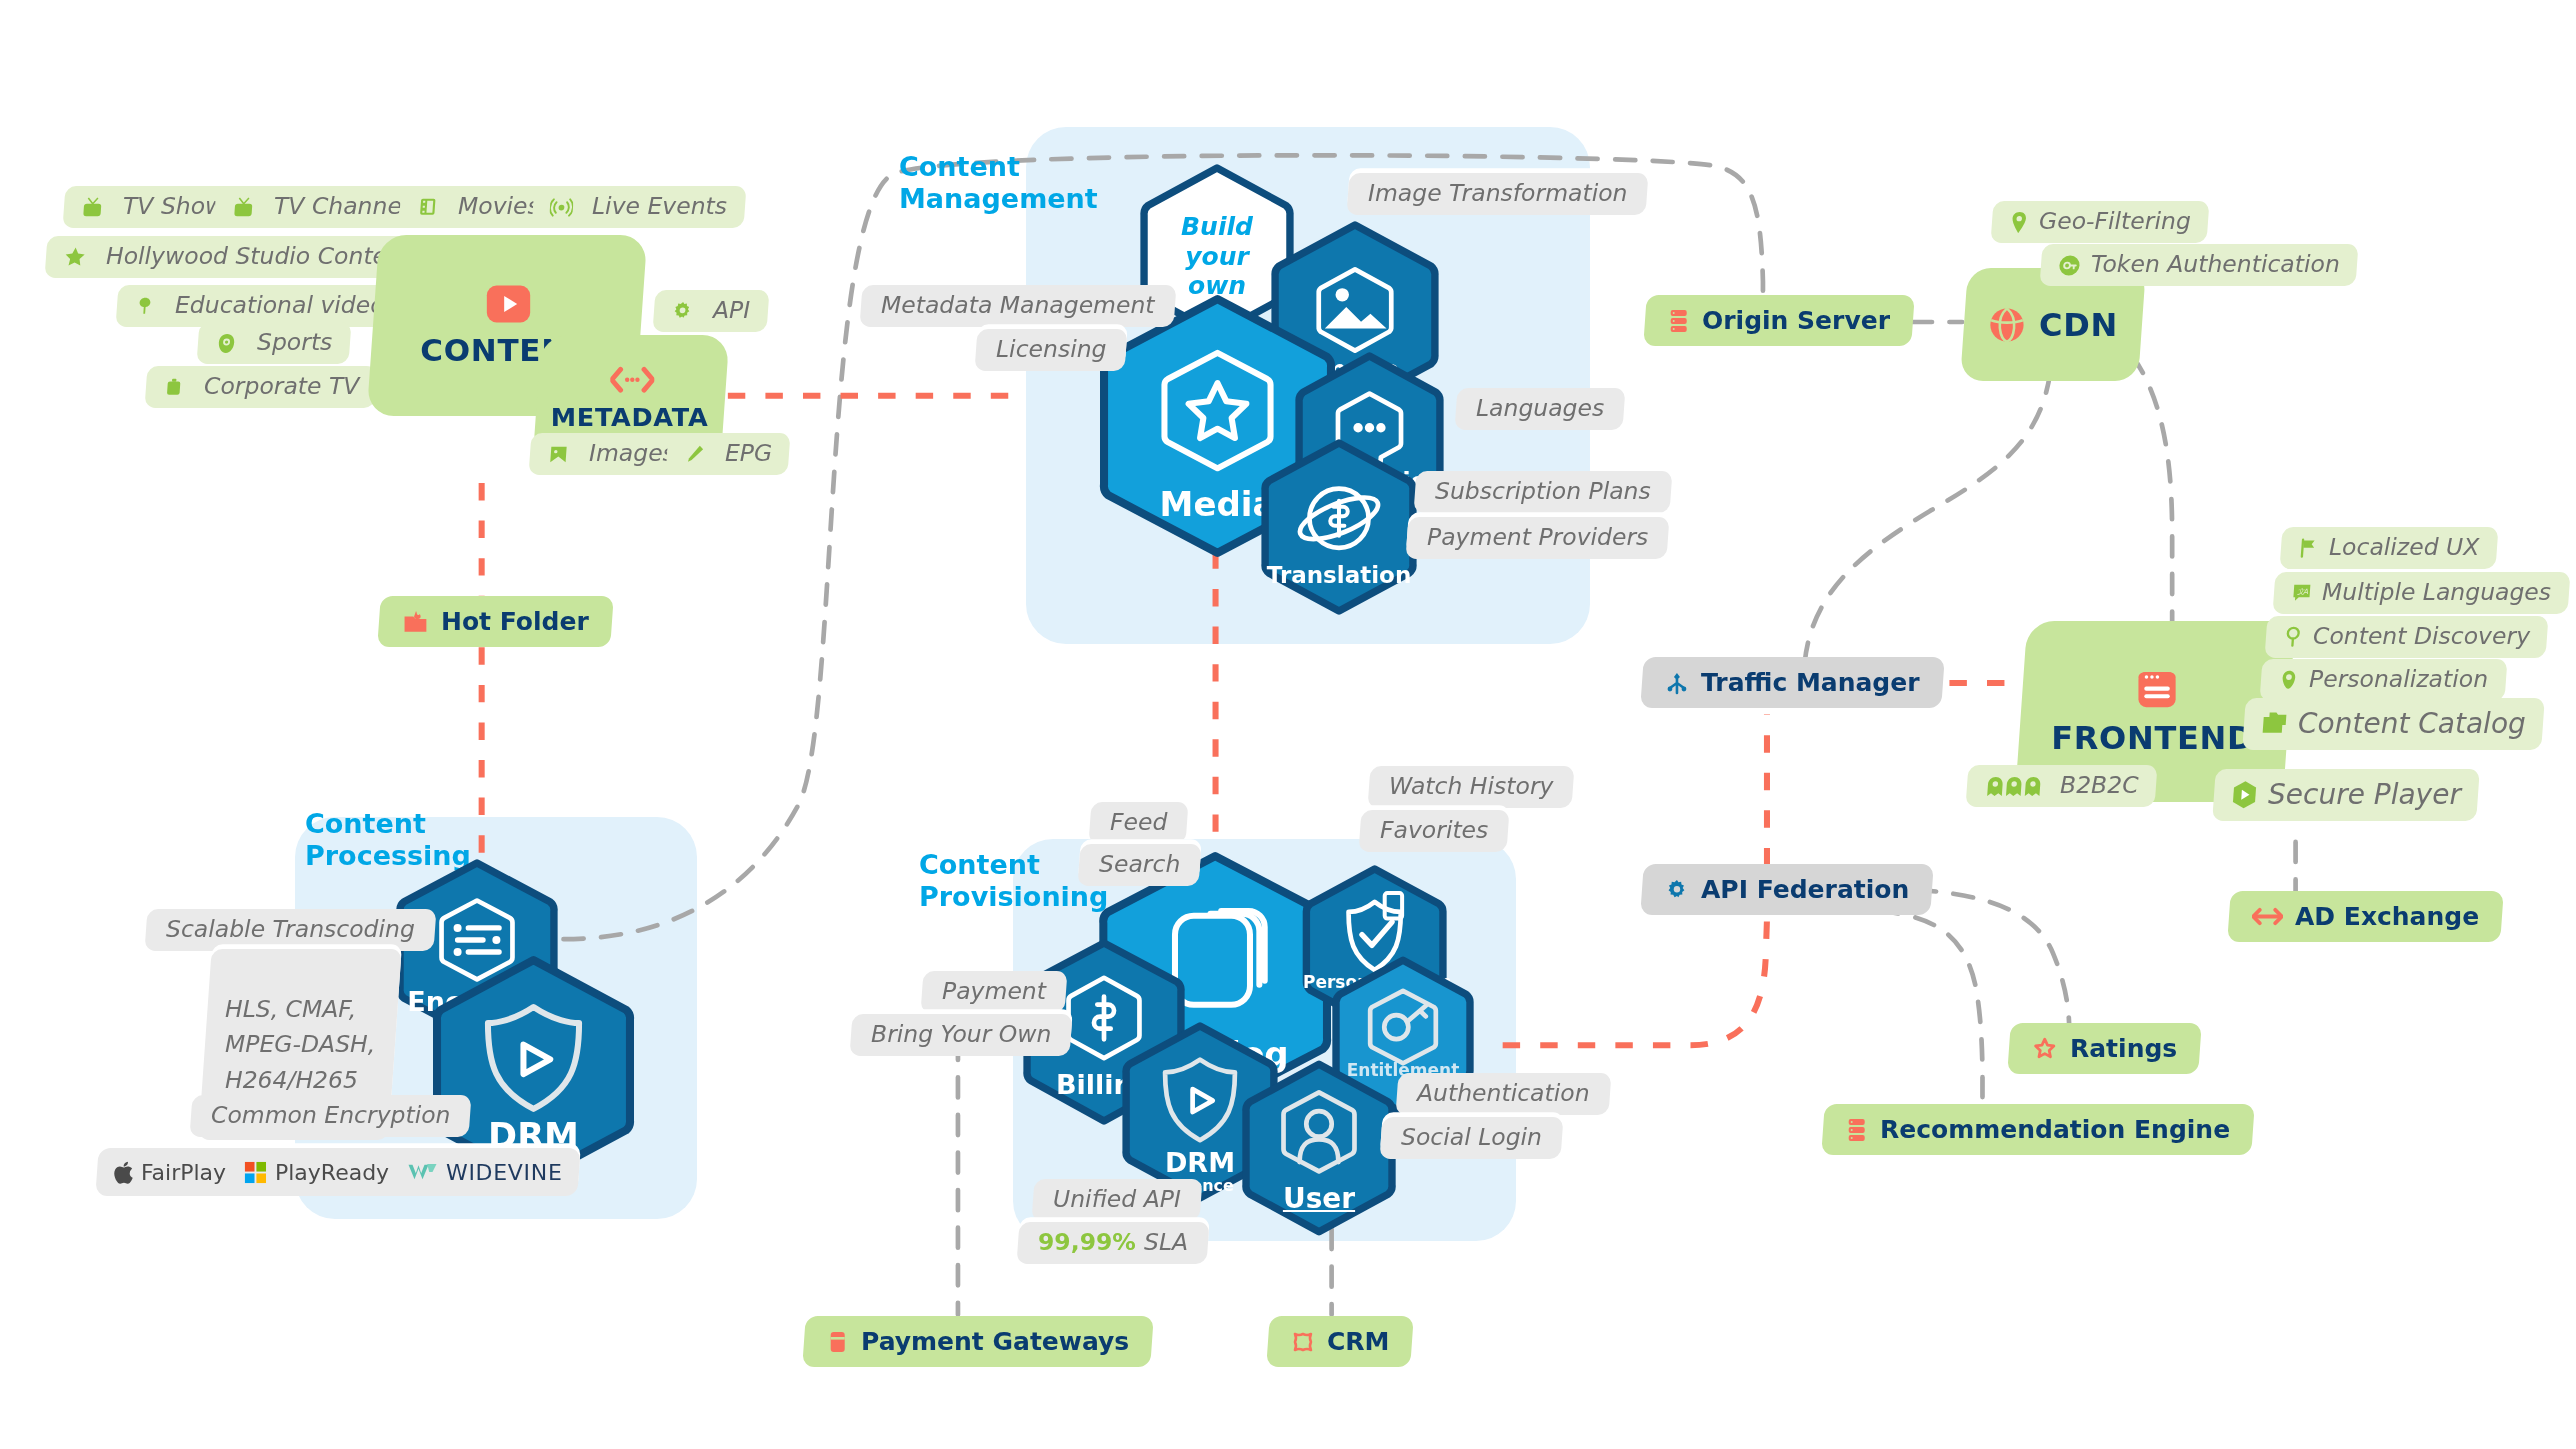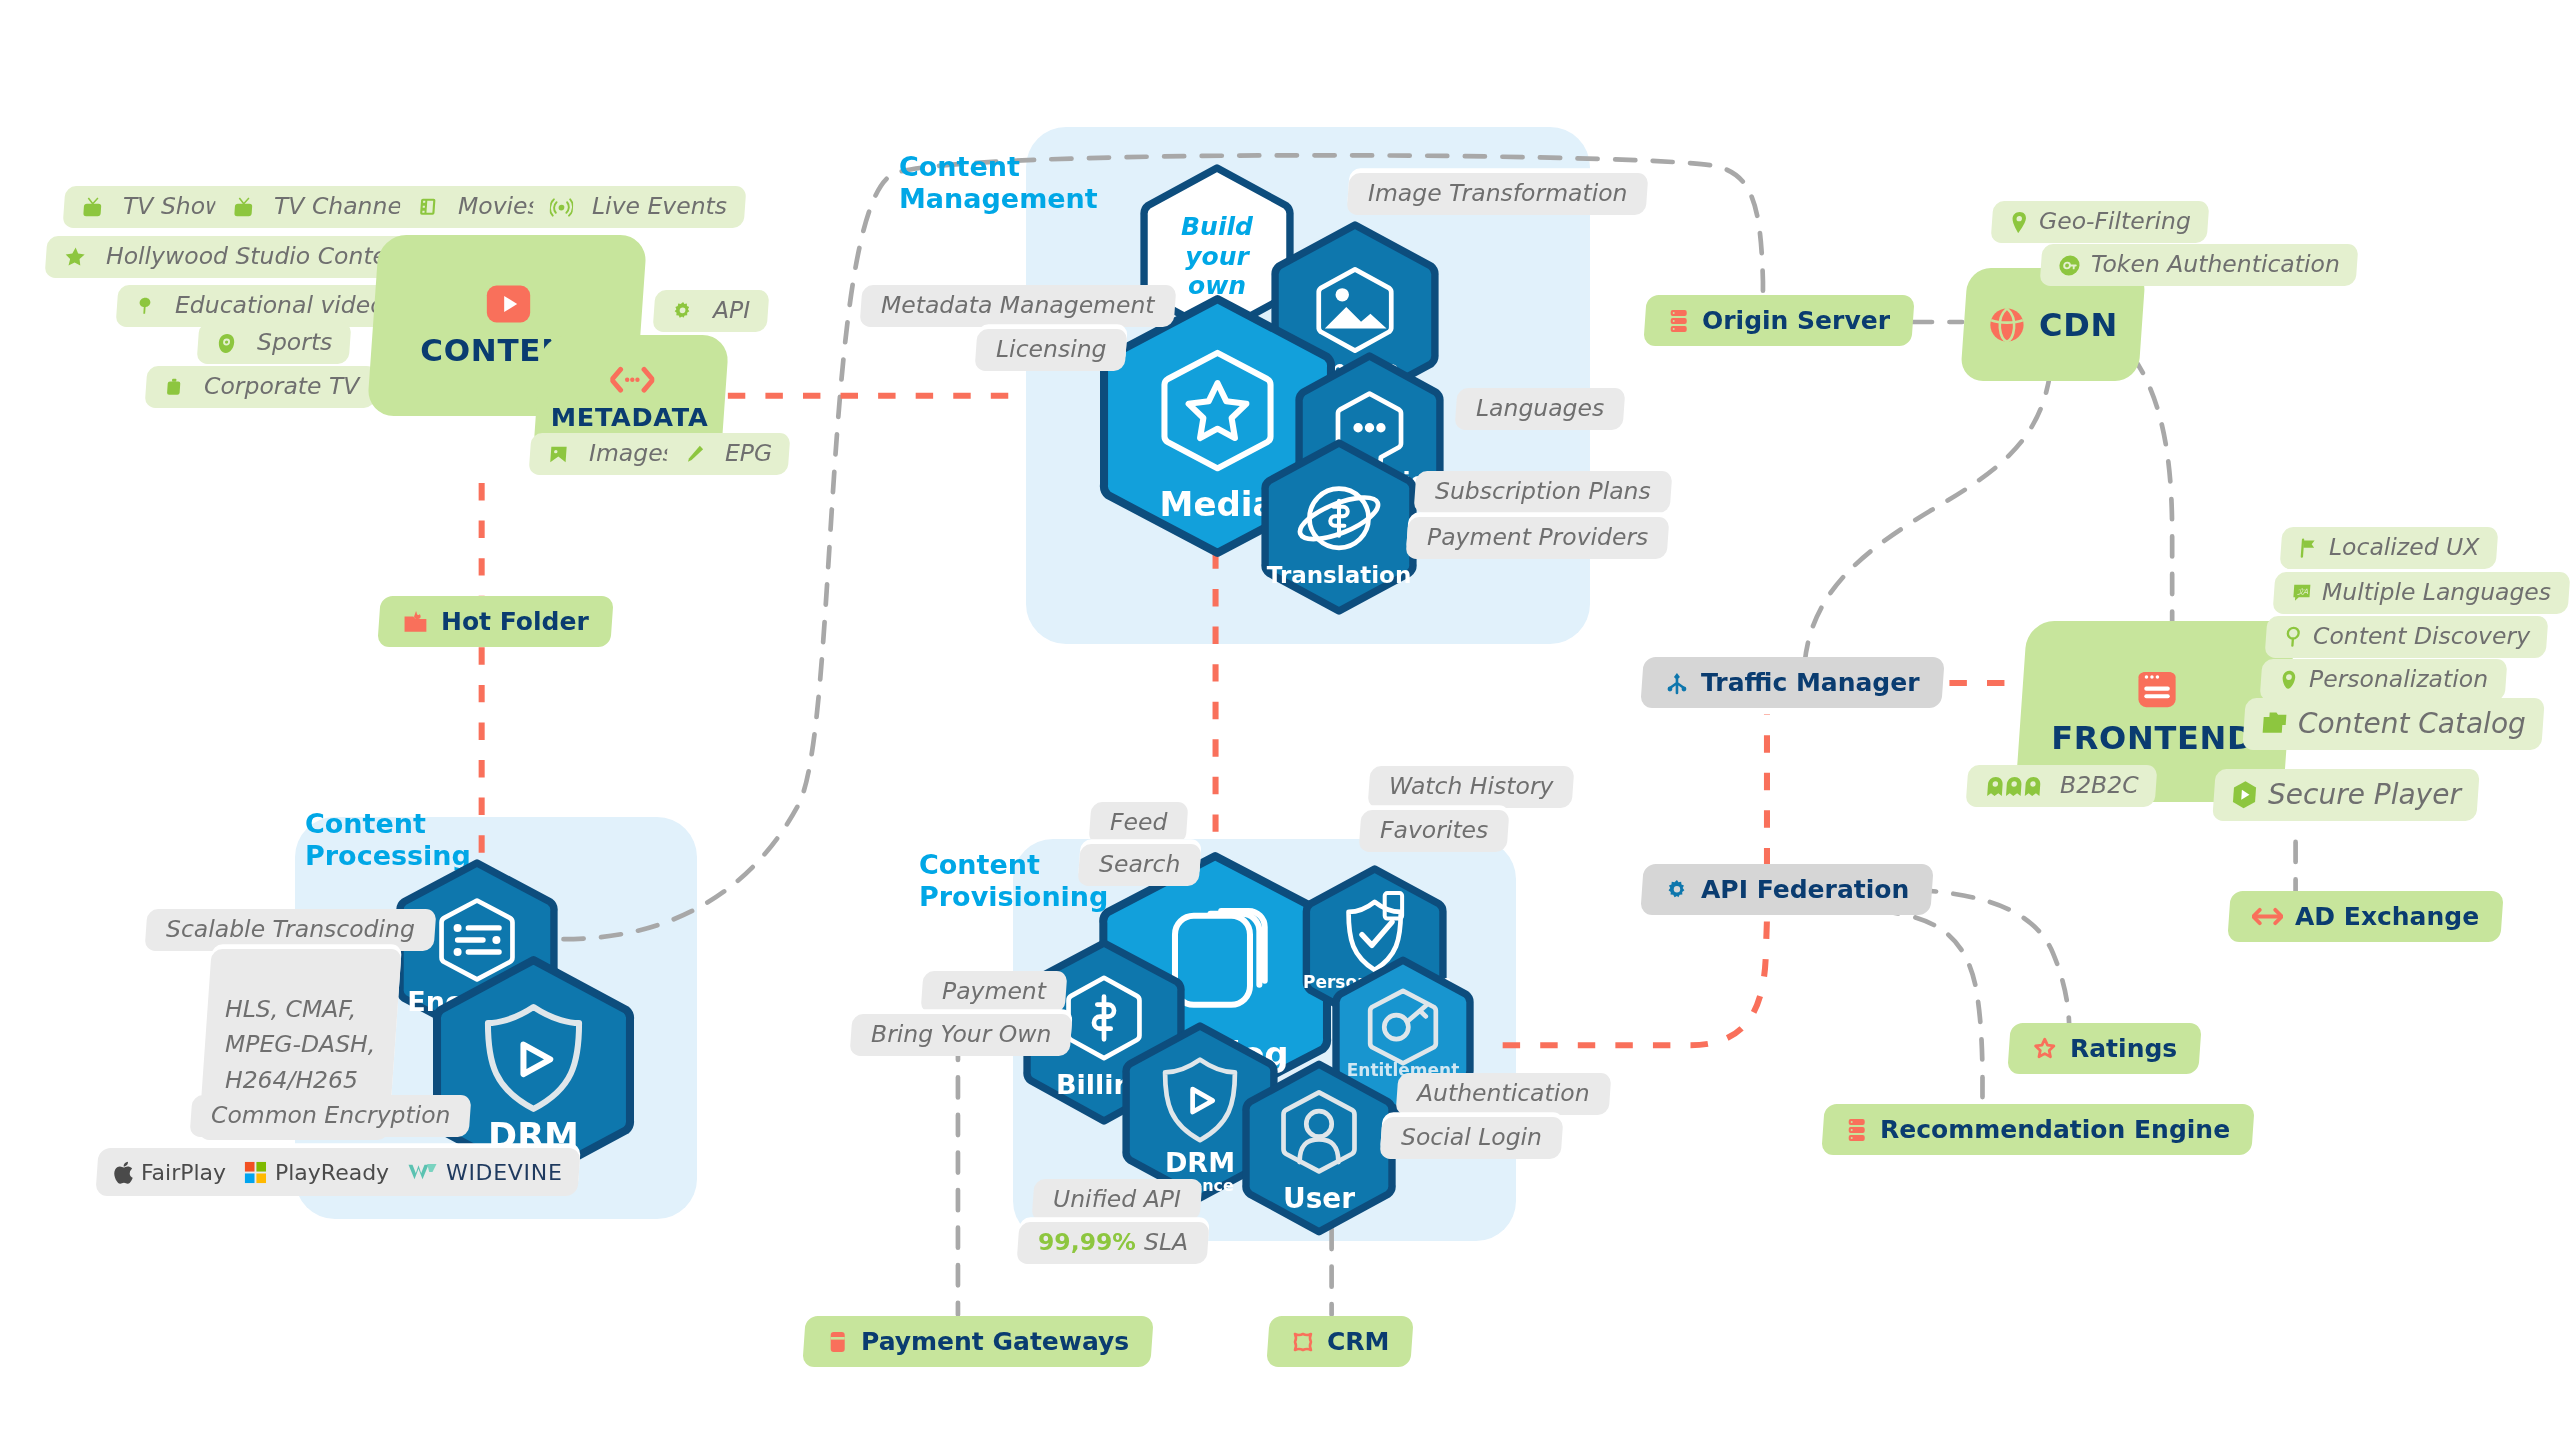--- a/index.html
+++ b/index.html
@@ -432,21 +432,21 @@
     <div class="hexsub" style="top:154px;font-size:16px;">Licence</div>
   </div>
 
   <div class="hexwrap" style="left:1242px;top:1060px;">
     <svg width="154" height="176" viewBox="0 0 230 262">
       <path d="M115 6 L218 62 A15 15 0 0 1 224 76 L224 186 A15 15 0 0 1 218 200 L115 256 L12 200 A15 15 0 0 1 6 186 L6 76 A15 15 0 0 1 12 62 Z" fill="#0e77ad" stroke="#0d4d7d" stroke-width="11" stroke-linejoin="round"></path>
       <path d="M115 48 L164 74 A8 8 0 0 1 168 81 L168 133 A8 8 0 0 1 164 140 L115 166 L66 140 A8 8 0 0 1 62 133 L62 81 A8 8 0 0 1 66 74 Z" fill="none" stroke="#dfe6ea" stroke-width="7" stroke-linejoin="round"></path>
       <circle cx="115" cy="95" r="19" fill="none" stroke="#dfe6ea" stroke-width="7"></circle>
       <path d="M86 152 C86 124 100 118 115 118 C130 118 144 124 144 152" fill="none" stroke="#dfe6ea" stroke-width="7" stroke-linecap="round"></path>
     </svg>
-    <div class="hexlabel" style="top:122px;font-size:28px;">User</div>
+    <div class="hexlabel" style="top:122px;font-size:28px;text-decoration:underline;">User</div>
   </div>
 
   <div class="tag tag-grey" style="left:1090px;top:802px;transform:skewX(-4deg);">
     <span class="txt" style="transform:skewX(4deg)">Feed</span>
   </div>
   <div class="tag tag-grey sh" style="left:1079px;top:844px;transform:skewX(-4deg);">
     <span class="txt" style="transform:skewX(4deg)">Search</span>
   </div>
   <div class="tag tag-grey" style="left:1369px;top:766px;transform:skewX(-4deg);">
     <span class="txt" style="transform:skewX(4deg)">Watch History</span>

